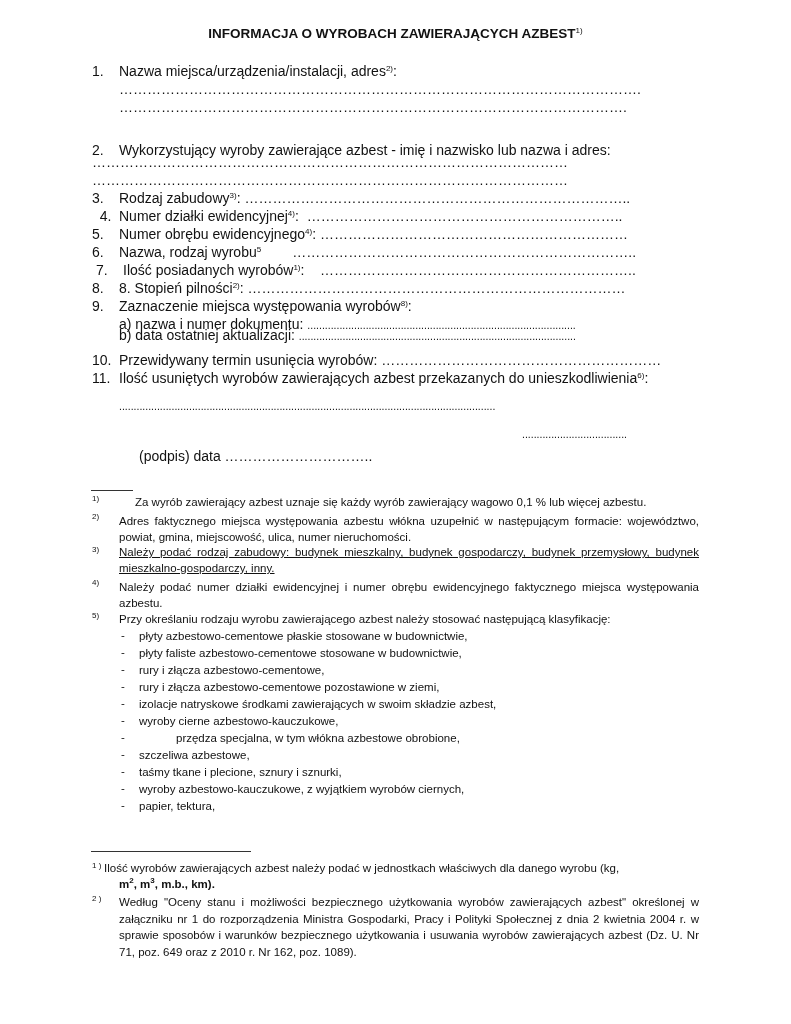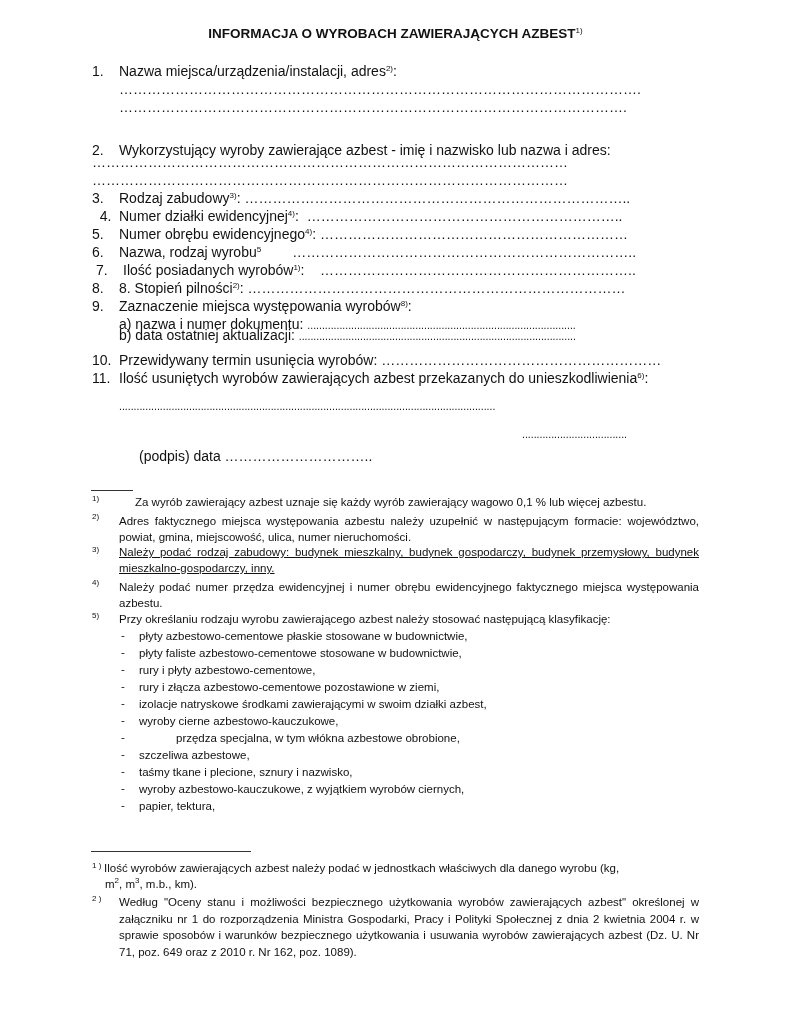--- a/index.html
+++ b/index.html
@@ -82,66 +82,66 @@
 </div>
 
 <div class="rule" style="top:490px; left:91px; width:42px;"></div>
 
 <div>
   <span class="fnmark" style="top:494px; left:92px;">1)</span>
   <div class="fntext fn" style="top:495px; left:119px; width:580px;margin-left:16px;">Za wyrób zawierający azbest uznaje się każdy wyrób zawierający wagowo 0,1 % lub więcej azbestu.</div>
 </div>
 <div>
   <span class="fnmark" style="top:512px; left:92px;">2)</span>
-  <div class="fntext fn" style="top:513px; left:119px; width:580px; line-height:16px;">Adres faktycznego miejsca występowania azbestu należy uzupełnić w następującym formacie: województwo, powiat, gmina, miejscowość, ulica, numer nieruchomości.</div>
+  <div class="fntext fn" style="top:513px; left:119px; width:580px; line-height:16px;">Adres faktycznego miejsca występowania azbestu włókna uzupełnić w następującym formacie: województwo, powiat, gmina, miejscowość, ulica, numer nieruchomości.</div>
 </div>
 <div>
   <span class="fnmark" style="top:545px; left:92px;">3)</span>
   <div class="fntext fn" style="top:544px; left:119px; width:580px; line-height:16px;text-decoration:underline;">Należy podać rodzaj zabudowy: budynek mieszkalny, budynek gospodarczy, budynek przemysłowy, budynek mieszkalno-gospodarczy, inny.</div>
 </div>
 <div>
   <span class="fnmark" style="top:578px; left:92px;">4)</span>
-  <div class="fntext fn" style="top:579px; left:119px; width:580px; line-height:16px;">Należy podać numer przędza ewidencyjnej i numer obrębu ewidencyjnego faktycznego miejsca występowania azbestu.</div>
+  <div class="fntext fn" style="top:579px; left:119px; width:580px; line-height:16px;">Należy podać numer działki ewidencyjnej i numer obrębu ewidencyjnego faktycznego miejsca występowania azbestu.</div>
 </div>
 <div>
   <span class="fnmark" style="top:611px; left:92px;">5)</span>
   <div class="fntext fn" style="top:612px; left:119px; width:580px;">Przy określaniu rodzaju wyrobu zawierającego azbest należy stosować następującą klasyfikację:</div>
 </div>
 
 <div>
   <span class="bullet" style="top:629px; left:121px;">-</span>
     <span class="abs fn" style="top:629px; left:139px;">płyty azbestowo-cementowe płaskie stosowane w budownictwie,</span>
   <span class="bullet" style="top:646px; left:121px;">-</span>
     <span class="abs fn" style="top:646px; left:139px;">płyty faliste azbestowo-cementowe stosowane w budownictwie,</span>
   <span class="bullet" style="top:663px; left:121px;">-</span>
-    <span class="abs fn" style="top:663px; left:139px;">rury i płyty azbestowo-cementowe,</span>
+    <span class="abs fn" style="top:663px; left:139px;">rury i złącza azbestowo-cementowe,</span>
   <span class="bullet" style="top:680px; left:121px;">-</span>
     <span class="abs fn" style="top:680px; left:139px;">rury i złącza azbestowo-cementowe pozostawione w ziemi,</span>
   <span class="bullet" style="top:697px; left:121px;">-</span>
-    <span class="abs fn" style="top:697px; left:139px;">izolacje natryskowe środkami zawierającymi w swoim działki azbest,</span>
+    <span class="abs fn" style="top:697px; left:139px;">izolacje natryskowe środkami zawierających w swoim składzie azbest,</span>
   <span class="bullet" style="top:714px; left:121px;">-</span>
     <span class="abs fn" style="top:714px; left:139px;">wyroby cierne azbestowo-kauczukowe,</span>
   <span class="bullet" style="top:731px; left:121px;">-</span>
     <span class="abs fn" style="top:731px; left:139px;margin-left:37px;">przędza specjalna, w tym włókna azbestowe obrobione,</span>
   <span class="bullet" style="top:748px; left:121px;">-</span>
     <span class="abs fn" style="top:748px; left:139px;">szczeliwa azbestowe,</span>
   <span class="bullet" style="top:765px; left:121px;">-</span>
-    <span class="abs fn" style="top:765px; left:139px;">taśmy tkane i plecione, sznury i nazwisko,</span>
+    <span class="abs fn" style="top:765px; left:139px;">taśmy tkane i plecione, sznury i sznurki,</span>
   <span class="bullet" style="top:782px; left:121px;">-</span>
     <span class="abs fn" style="top:782px; left:139px;">wyroby azbestowo-kauczukowe, z wyjątkiem wyrobów ciernych,</span>
   <span class="bullet" style="top:799px; left:121px;">-</span>
     <span class="abs fn" style="top:799px; left:139px;">papier, tektura,</span>
 </div>
 
 <div class="rule" style="top:851px; left:91px; width:160px;"></div>
 
 <div>
   <span class="fnmark" style="top:861px; left:92px;">1 )</span>
   <div class="abs fn" style="top:861px; left:104px;">Ilość wyrobów zawierających azbest należy podać w jednostkach właściwych dla danego wyrobu (kg,</div>
-  <div class="abs fn" style="top:877px; left:105px;">
+  <div class="abs fn" style="top:877px; left:119px;font-weight:bold;">
     <span>m</span><sup>2</sup><span>, m</span><sup>3</sup><span>, m.b., km).</span>
   </div>
 </div>
 
 <div>
   <span class="fnmark" style="top:894px; left:92px;">2 )</span>
   <div class="fntext fn" style="top:894px; left:109px; width:590px; text-indent:-0px; line-height:16.5px; padding-left:10px; box-sizing:border-box;">Według "Oceny stanu i możliwości bezpiecznego użytkowania wyrobów zawierających azbest" określonej w załączniku nr 1 do rozporządzenia Ministra Gospodarki, Pracy i Polityki Społecznej z dnia 2 kwietnia 2004 r. w sprawie sposobów i warunków bezpiecznego użytkowania i usuwania wyrobów zawierających azbest (Dz. U. Nr 71, poz. 649 oraz z 2010 r. Nr 162, poz. 1089).</div>
 </div>
 
 </body></html>

